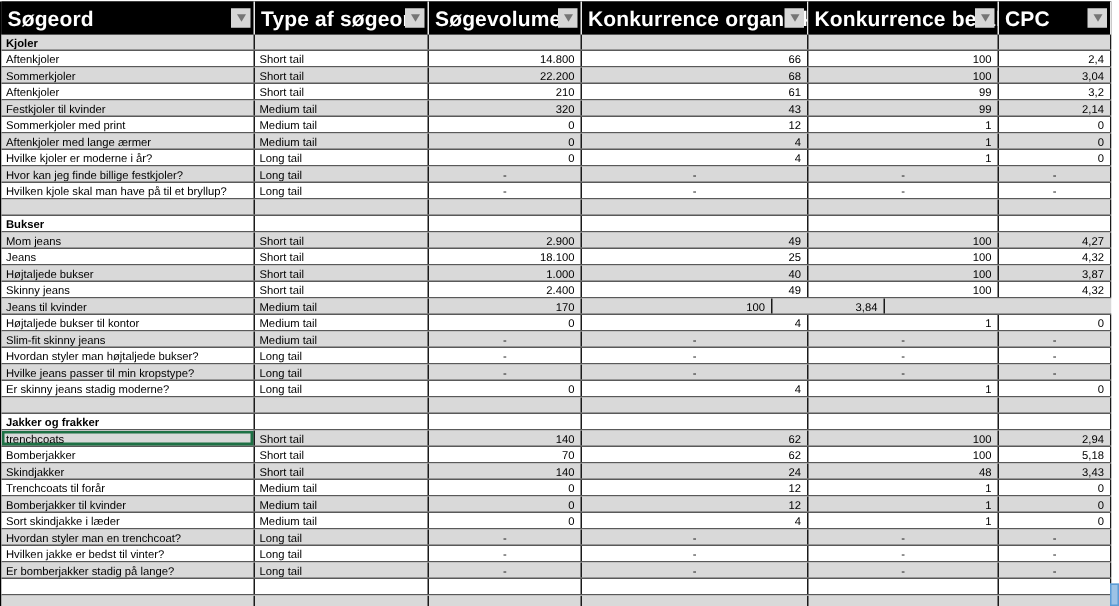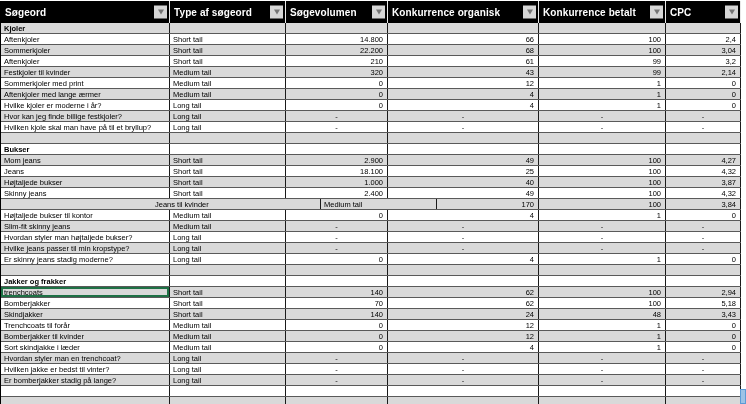--- a/index.html
+++ b/index.html
@@ -10,40 +10,40 @@
   .sheet{position:relative;width:746px;height:404px;}
   .table{position:absolute;left:0;top:1px;width:740px;border-left:1px solid #000;}
 
   
   .header-row{display:flex;height:22px;background:#000;}
   .hcell{
     position:relative;box-sizing:border-box;border-right:1px solid #e9e9e9;
     display:flex;align-items:center;overflow:hidden;background:#000;
   }
   .hlabel{
-    color:#fff;font-weight:bold;font-size:10px;letter-spacing:.1px;
+    color:#fff;font-weight:bold;font-size:14px;letter-spacing:.1px;
     padding-left:4px;white-space:nowrap;
   }
   .filter-btn{
     position:absolute;right:2px;top:50%;transform:translateY(-50%);
     width:13px;height:13px;background:#d6d6d6;
     display:flex;align-items:center;justify-content:center;
   }
   .tri{
     width:0;height:0;
     border-left:3.5px solid transparent;border-right:3.5px solid transparent;
     border-top:5px solid #757575;
   }
 
   
   .c0{width:169px}.c1{width:116px}.c2{width:102px}
   .c3{width:151px}.c4{width:127px}.c5{width:75px}
 
   
-  .row{display:flex;height:11px;box-sizing:border-box;border-bottom:1px solid #595959;justify-content:flex-end;}
+  .row{display:flex;height:11px;box-sizing:border-box;border-bottom:1px solid #595959;}
   .row.partial{height:7px;border-bottom:none;overflow:hidden;}
   .cell{
     box-sizing:border-box;border-right:1px solid #1a1a1a;
     font-size:7.5px;line-height:9px;color:#000;
     display:flex;align-items:center;overflow:hidden;white-space:nowrap;
   }
   .al{justify-content:flex-start;padding-left:3px;}
   .ar{justify-content:flex-end;padding-right:4px;}
   .ac{justify-content:center;}
   .gray{background:#d9d9d9;}

